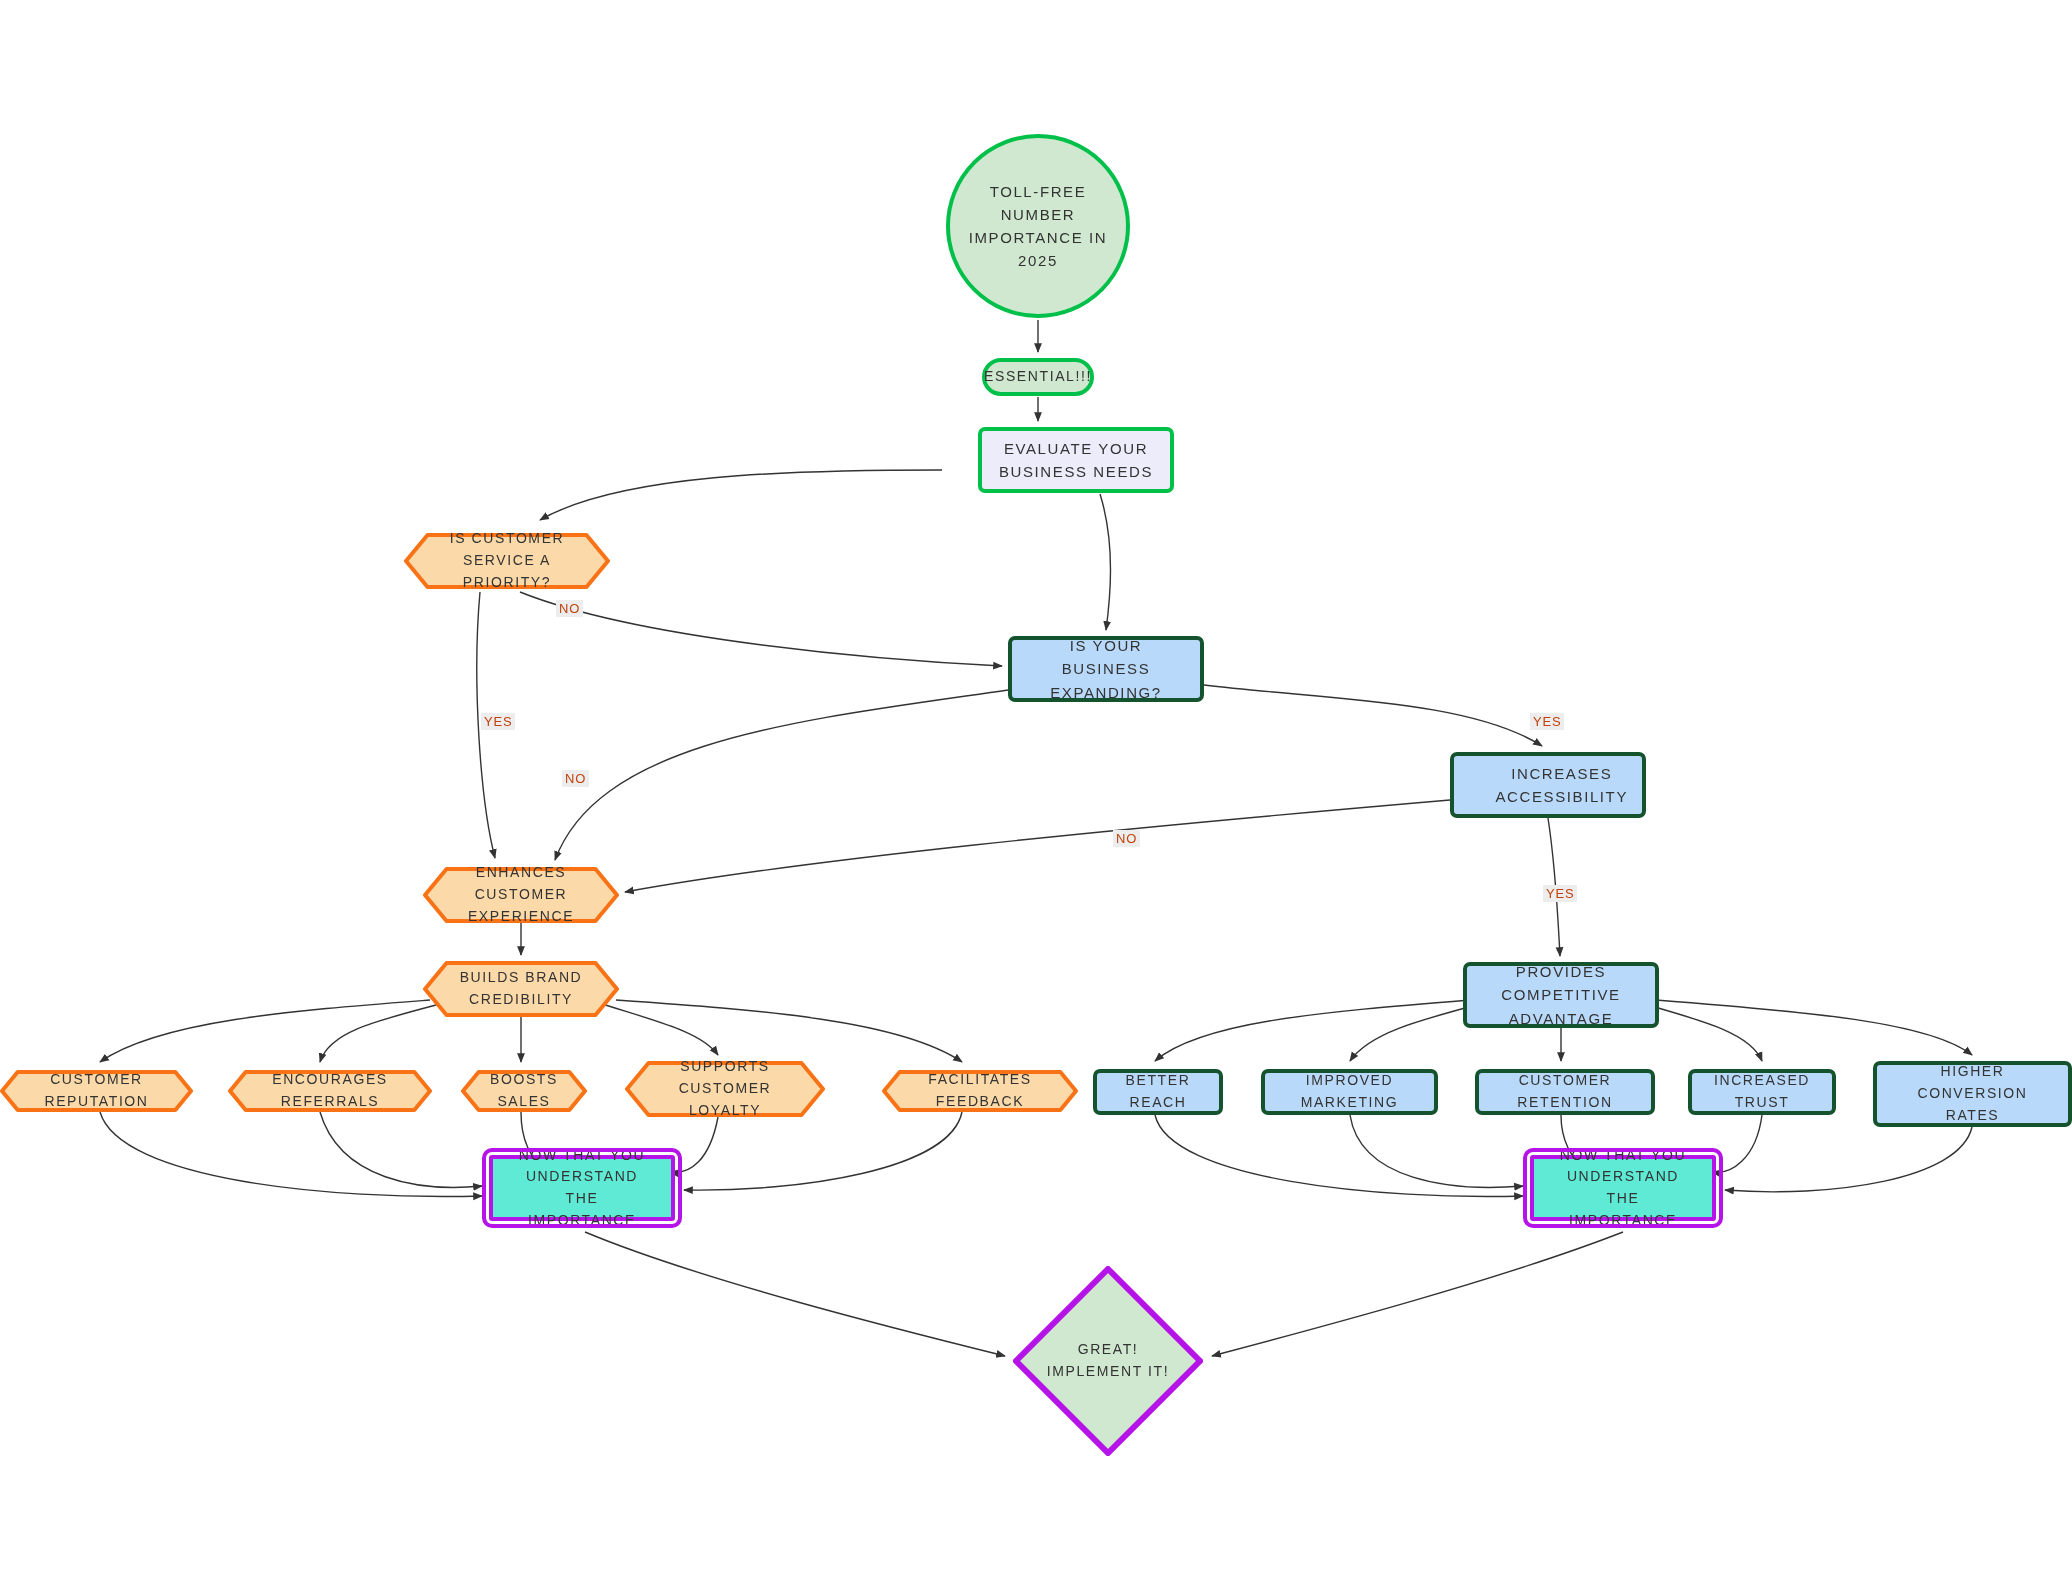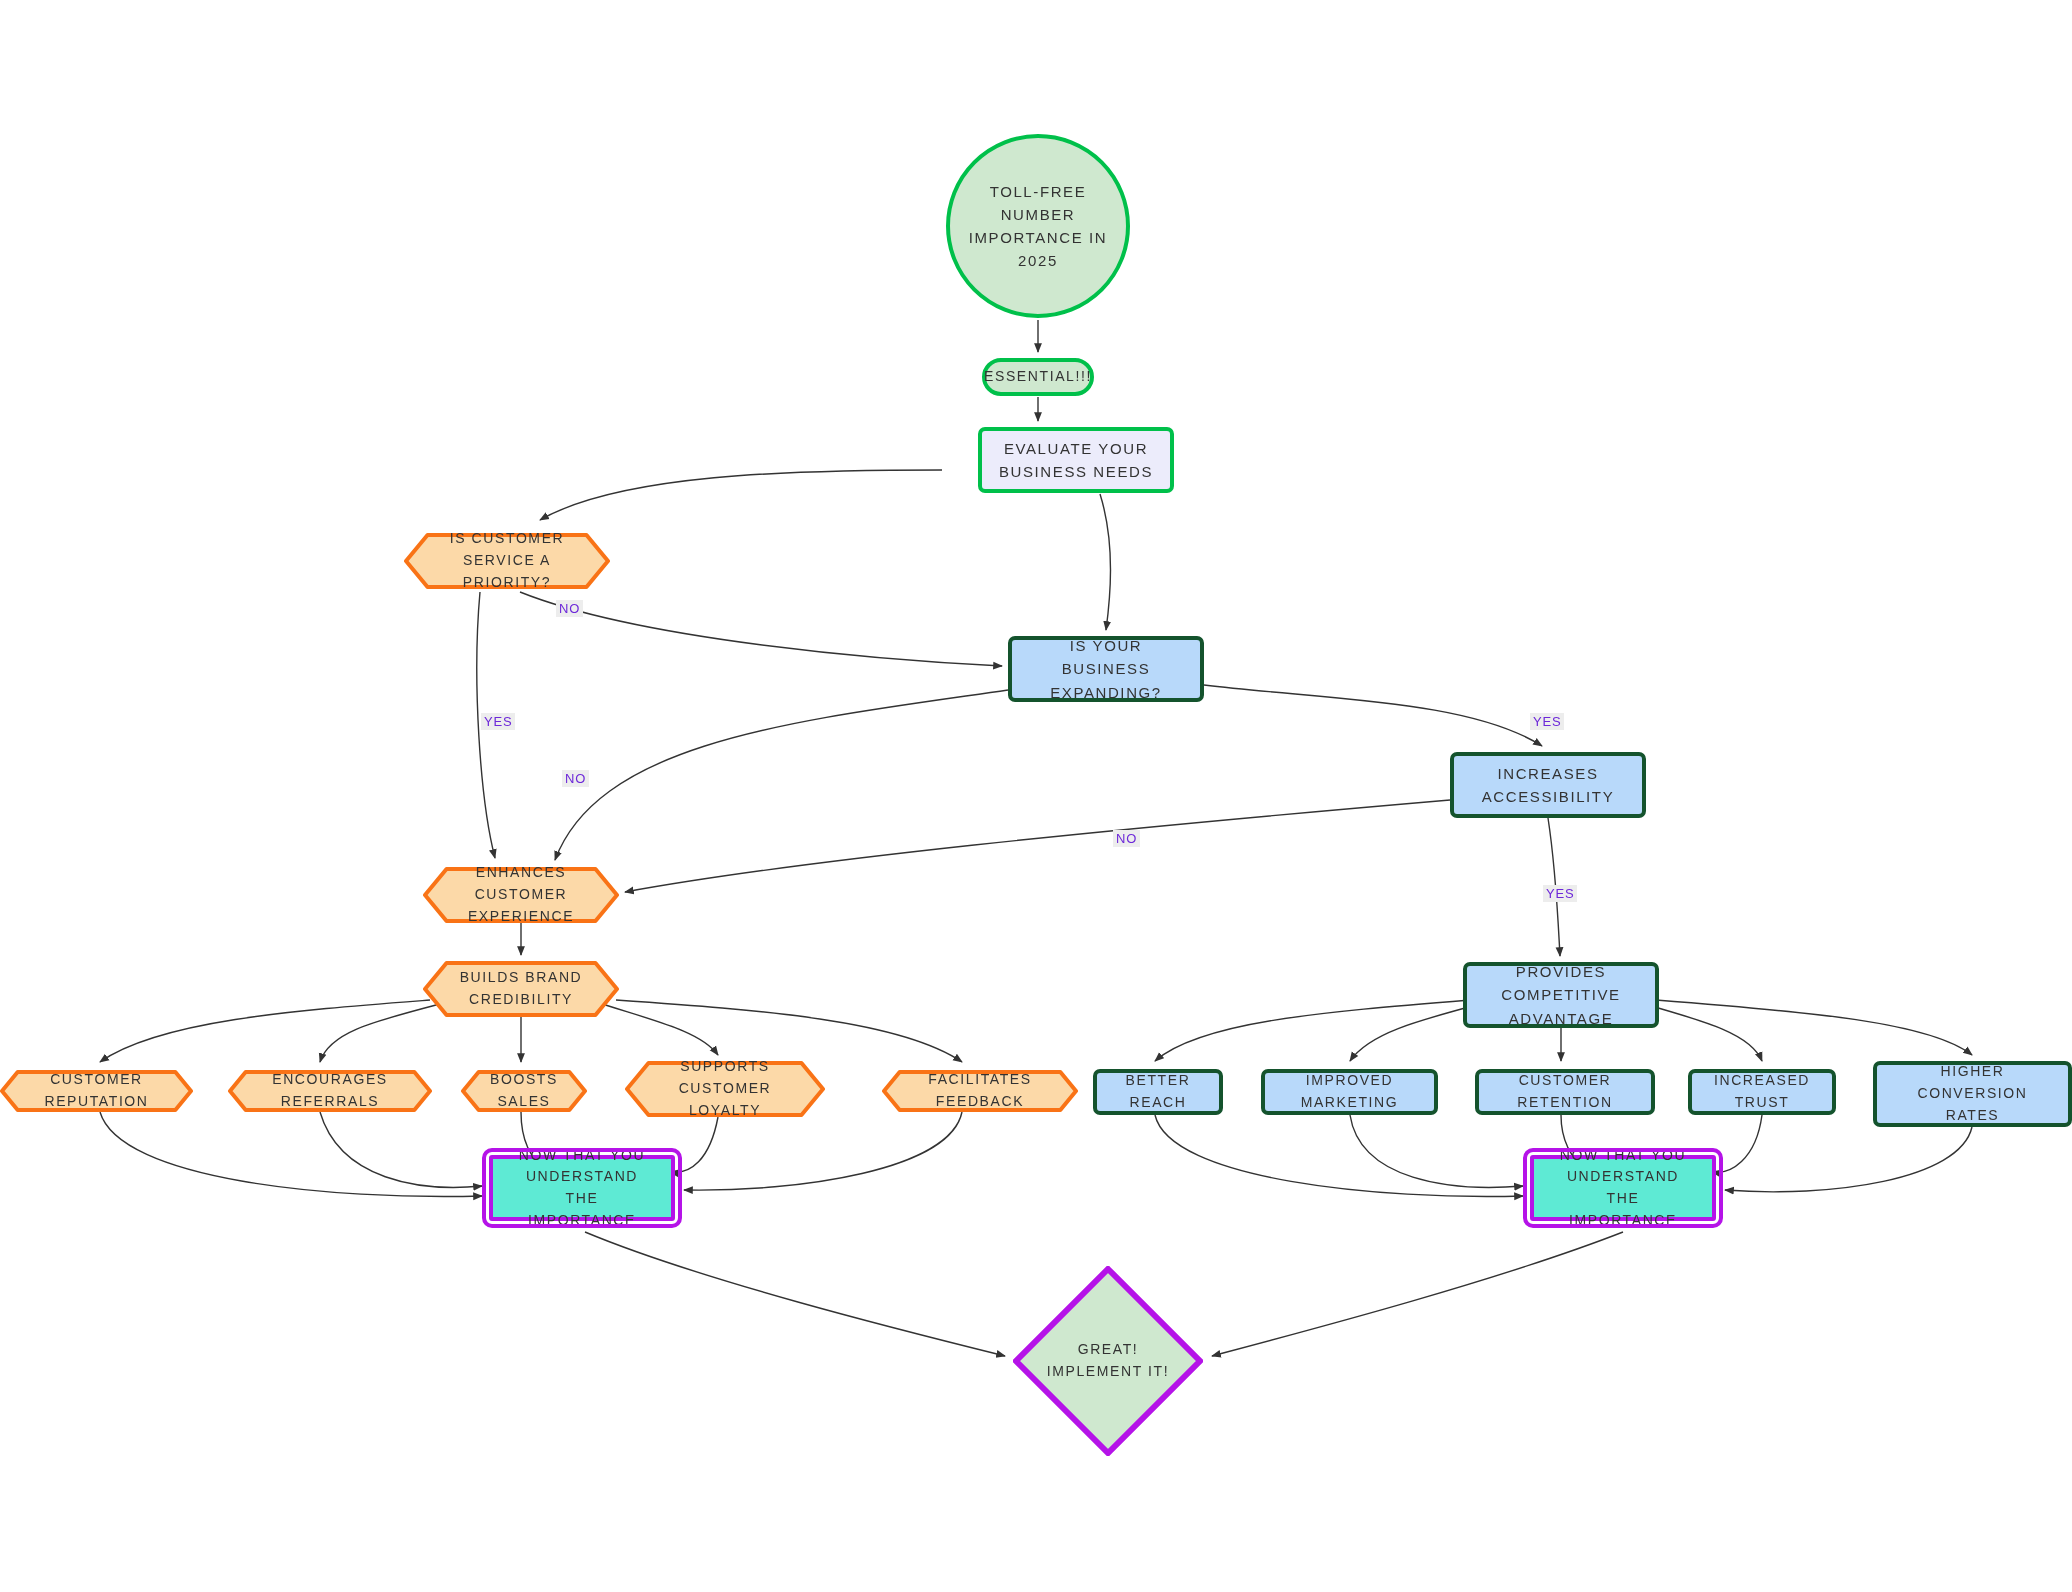--- a/index.html
+++ b/index.html
@@ -99,21 +99,21 @@
   }
   .n-diamond .dmbg {
     position: absolute;
     left: 0; top: 0; right: 0; bottom: 0;
   }
   .n-diamond .lbl { position: relative; z-index: 2; }
 
   .edge-label {
     position: absolute;
     background: #ededed;
-    color: #6d28d9;
+    color: #c2410c;
     font-size: 13px;
     letter-spacing: 0.8px;
     padding: 1px 3px;
     z-index: 4;
     white-space: nowrap;
   }
 </style>
 </head>
 <body>
 
@@ -194,21 +194,21 @@
         <svg class="hexbg" width="206" height="56" viewBox="0 0 206 56">
           <polygon points="23.52,2 182.48,2 204,28 182.48,54 23.52,54 2,28" fill="#fcd9a8" stroke="#f97316" stroke-width="4" stroke-linejoin="round"></polygon>
         </svg>
         <span class="lbl">IS CUSTOMER SERVICE A
 PRIORITY?</span>
       </div>
       <div class="node n-rect-blue" style="left: 1008px; top: 636px; width: 196px; height: 66px; font-size: 15px;">
         <span class="lbl">IS YOUR BUSINESS
 EXPANDING?</span>
       </div>
-      <div class="node n-rect-blue" style="left: 1450px; top: 752px; width: 196px; height: 66px; font-size: 15px;">
+      <div class="node n-rect-blue" style="left: 1450px; top: 752px; width: 196px; height: 66px; font-size: 15px; justify-content: flex-end;">
         <span class="lbl">INCREASES
 ACCESSIBILITY</span>
       </div>
       <div class="node n-hex" style="left: 423px; top: 867px; width: 196px; height: 56px; font-size: 14px;">
         <svg class="hexbg" width="196" height="56" viewBox="0 0 196 56">
           <polygon points="23.52,2 172.48,2 194,28 172.48,54 23.52,54 2,28" fill="#fcd9a8" stroke="#f97316" stroke-width="4" stroke-linejoin="round"></polygon>
         </svg>
         <span class="lbl">ENHANCES CUSTOMER
 EXPERIENCE</span>
       </div>

